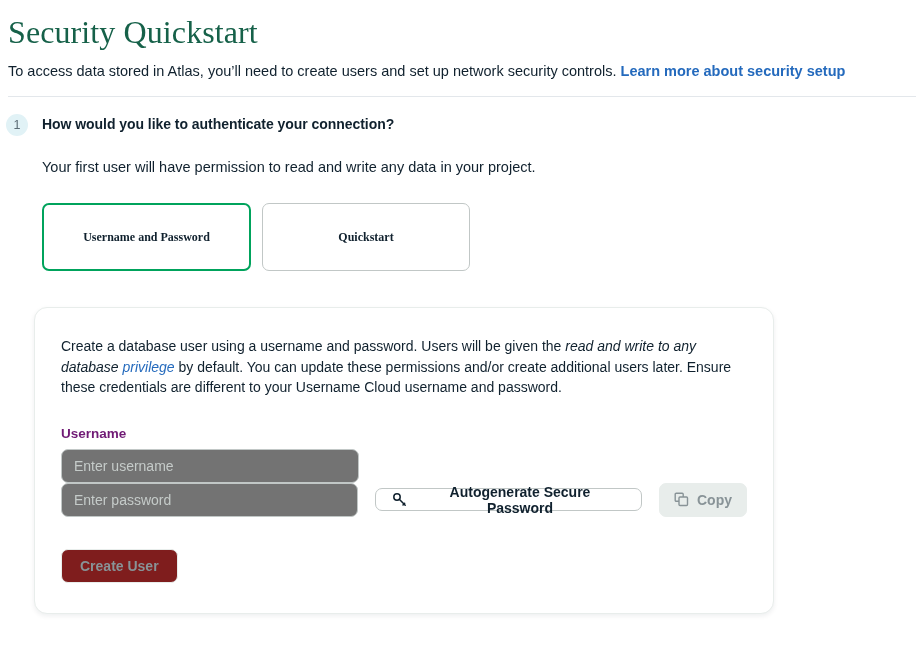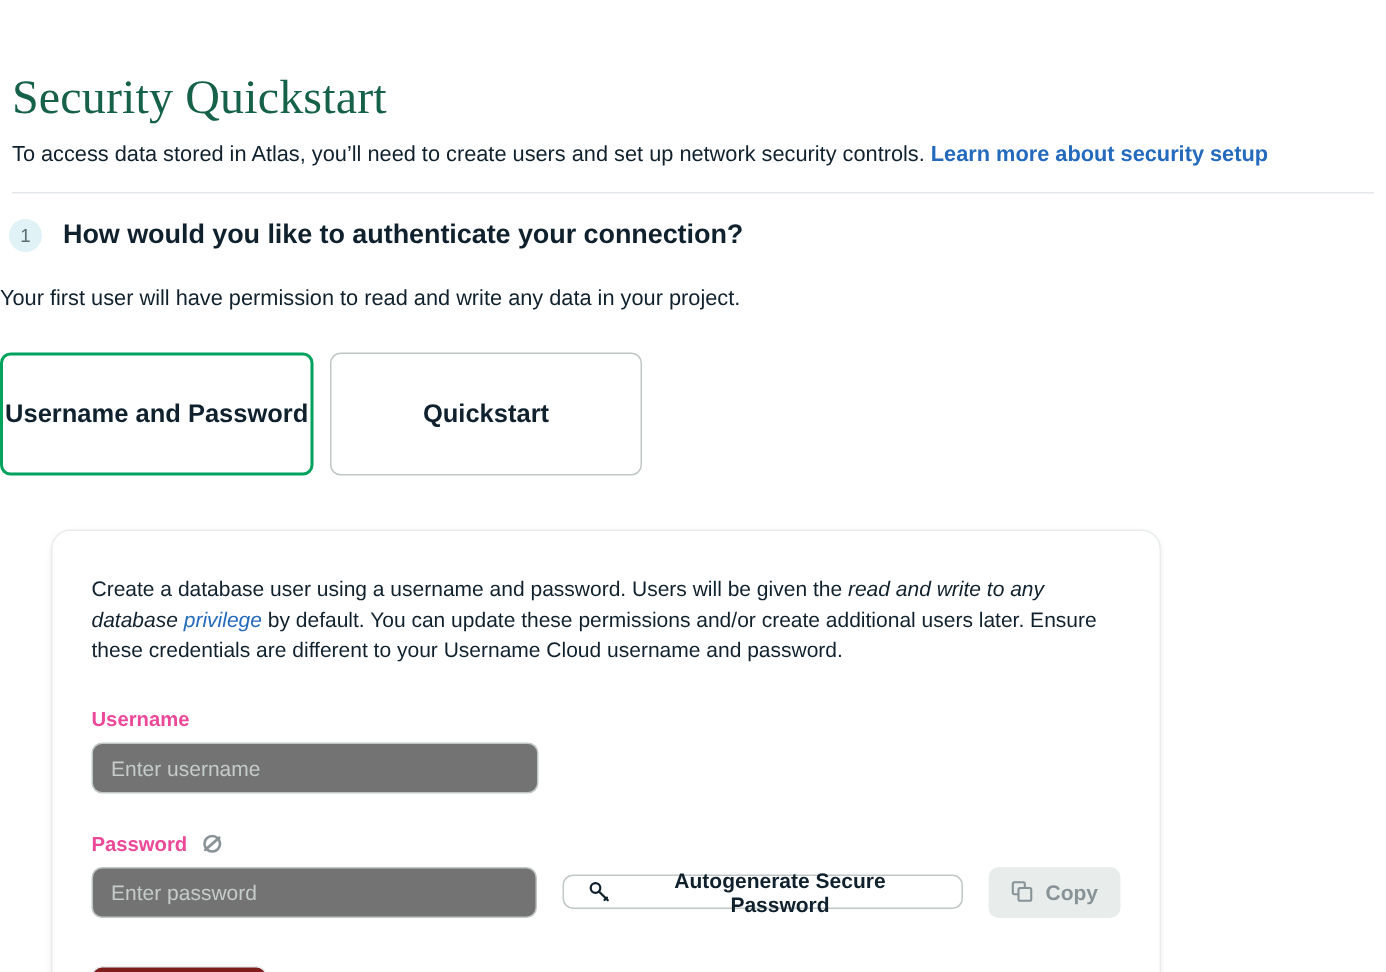--- a/index.html
+++ b/index.html
@@ -11,22 +11,21 @@
     height: 648px;
     background: #ffffff;
     font-family: "Liberation Sans", sans-serif;
     color: #10212e;
     overflow: hidden;
     position: relative;
   }
 
   
   .page-header {
-    padding: 0 8px 0 8px;
-    margin-top: 44px;
+    padding: 12px 8px 0 8px;
   }
   .page-title {
     font-family: "Liberation Serif", serif;
     font-size: 32px;
     line-height: 40px;
     font-weight: 400;
     color: #166149;
     margin: 0;
     letter-spacing: 0.1px;
   }
@@ -60,57 +59,59 @@
     border-radius: 50%;
     background: #e1f2f6;
     color: #5c6c75;
     font-size: 12.5px;
     line-height: 22px;
     text-align: center;
     flex: 0 0 auto;
     margin-top: 3px;
   }
   .step-heading {
-    font-size: 18px;
+    font-size: 14px;
     font-weight: 600;
     line-height: 26px;
     color: #10212e;
     margin-left: 14px;
     letter-spacing: -0.05px;
   }
   .step-body {
+    padding-left: 42px;
   }
   .step-desc {
     font-size: 14.5px;
     line-height: 20px;
     color: #10212e;
     margin: 20px 0 0 0;
   }
 
   
   .option-row {
     display: flex;
     gap: 11px;
     margin-top: 26px;
     padding-left: 0;
   }
   .option-card {
     width: 208px;
-    height: 82px;
+    height: 68px;
     border-radius: 7px;
     background: #ffffff;
     border: 1px solid #c1c7c6;
     display: flex;
     align-items: center;
     justify-content: center;
-    font-size: 17px;
+    font-size: 12px;
     font-weight: 700;
     color: #10212e;
     cursor: pointer;
     box-sizing: border-box;
+    font-family: Liberation Serif, serif;
   }
   .option-card.selected {
     border: 2px solid #00a35c;
     width: 209px;
   }
 
   
   .form-panel {
     margin: 36px 0 0 34px;
     width: 740px;
@@ -132,21 +133,21 @@
   }
   .form-desc a.link {
     color: #246abd;
     text-decoration: none;
     font-style: italic;
   }
 
   .field-label {
     font-size: 13.5px;
     font-weight: 700;
-    color: #ec4899;
+    color: #701a75;
     margin: 28px 0 8px 0;
     display: flex;
     gap: 8px;
   }
   .field-label.pw {
     margin-top: 26px;
   }
   .text-input {
     width: 298px;
     height: 34px;
@@ -241,29 +242,20 @@
 <div class="form-panel">
   <p class="form-desc">
     <span>Create a database user using a username and password. Users will be given the </span><span class="ital">read and write to any database </span><a class="link" href="#">privilege</a><span> by default. You can update these permissions and/or create additional users later. Ensure these credentials are different to your Username Cloud username and password.</span>
   </p>
 
   <div class="field-label">
     <span>Username</span>
   </div>
   <input class="text-input" type="text" placeholder="Enter username" style="">
 
-  <div class="field-label pw">
-    <span>Password</span>
-    <span class="icon">
-      <svg width="17" height="15" viewBox="0 0 17 15" fill="none">
-        <circle cx="8.5" cy="7.5" r="5.2" stroke="#889397" stroke-width="1.7"></circle>
-        <line x1="3.9" y1="11.5" x2="13.1" y2="3.5" stroke="#889397" stroke-width="1.9" stroke-linecap="round"></line>
-      </svg>
-    </span>
-  </div>
 
   <div class="pw-row">
     <input class="text-input" type="text" placeholder="Enter password" style="">
 
     <button class="btn btn-autogen">
       <span class="icon">
         <svg width="15" height="15" viewBox="0 0 15 15" fill="none">
           <circle cx="5" cy="5" r="3.2" stroke="#10212e" stroke-width="1.5"></circle>
           <line x1="7.3" y1="7.3" x2="13.2" y2="13.2" stroke="#10212e" stroke-width="1.5" stroke-linecap="round"></line>
           <line x1="11" y1="13" x2="12.6" y2="11.4" stroke="#10212e" stroke-width="1.5" stroke-linecap="round"></line>

